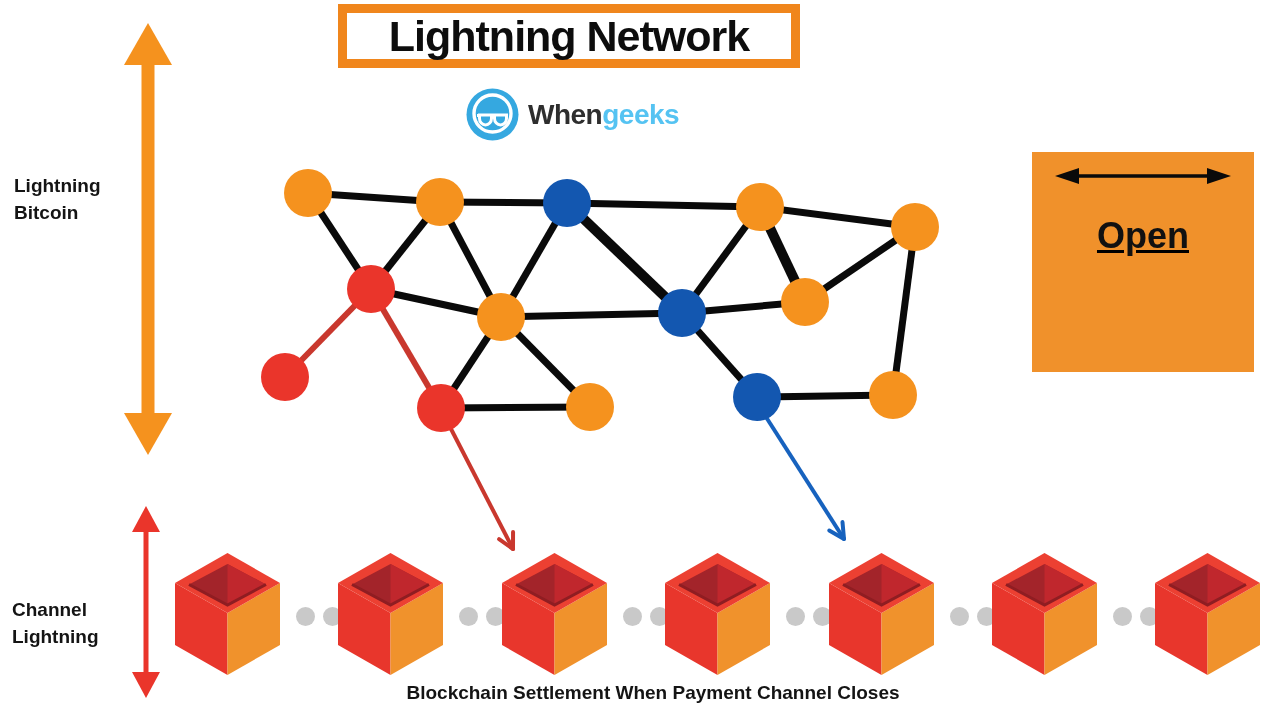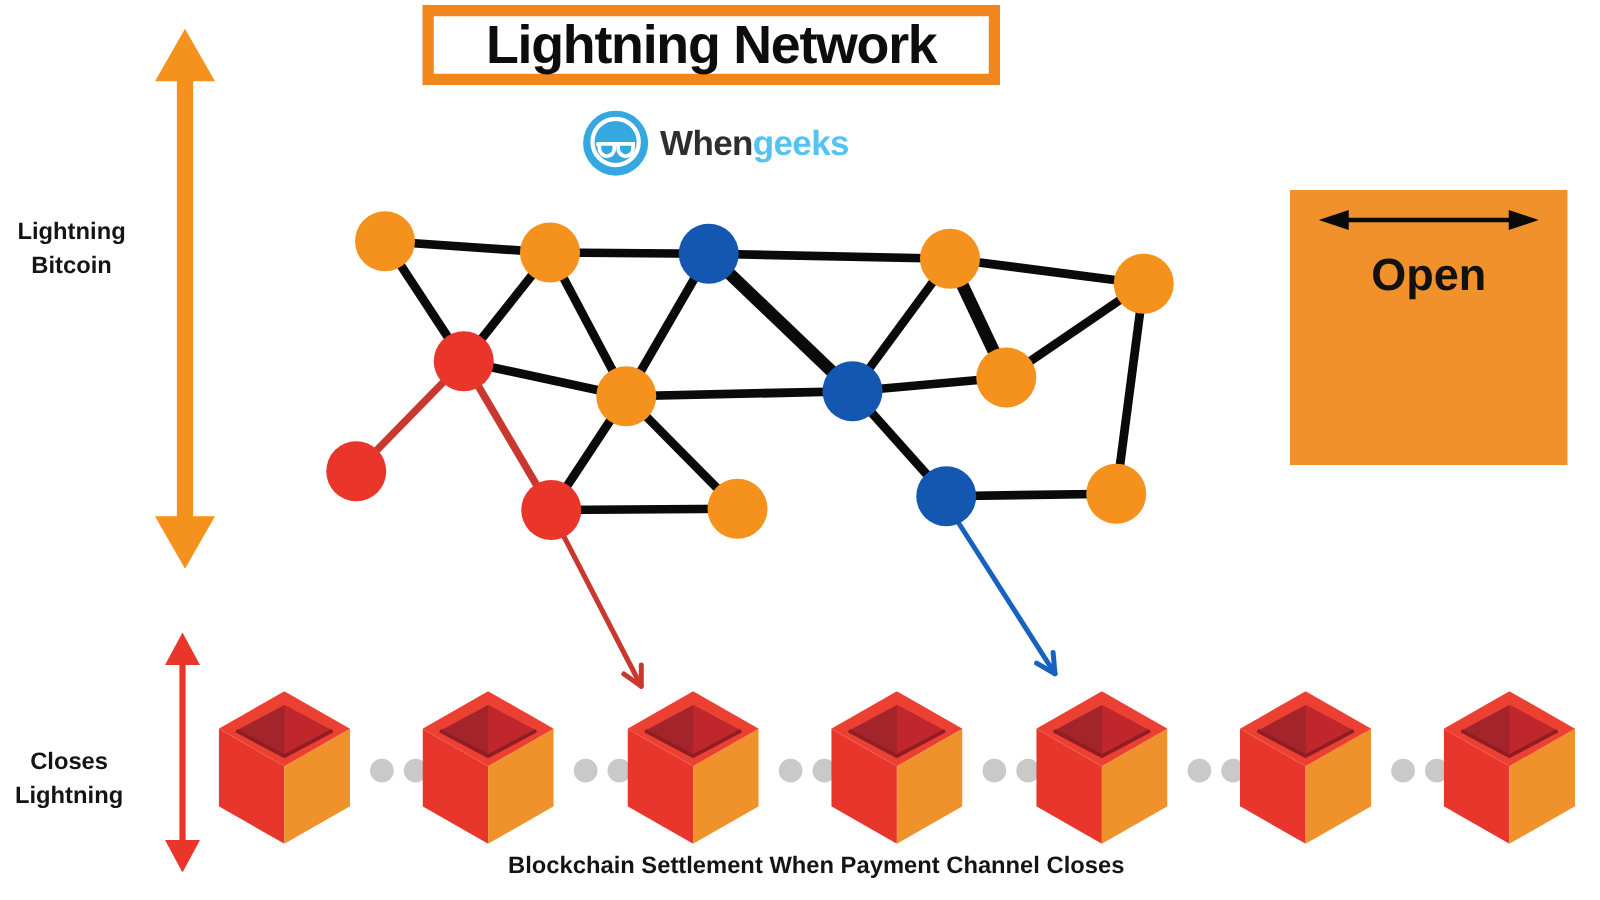--- a/index.html
+++ b/index.html
@@ -13,21 +13,21 @@
     display:flex;align-items:center;justify-content:center;}
   .title-box span{font-size:43px;font-weight:700;color:#0d0d0d;letter-spacing:-1px;white-space:nowrap;}
 
   
   .brand{position:absolute;left:466px;top:88px;display:flex;align-items:center;gap:9px;}
   .brand-text{font-size:28px;font-weight:700;letter-spacing:-0.5px;}
   .b-dark{color:#2e2e2e;}
   .b-light{color:var(--brand-light);}
 
   
-  .side-label{position:absolute;font-weight:700;color:#141414;font-size:19px;line-height:27px;text-align:center;}
+  .side-label{position:absolute;font-weight:700;color:#141414;font-size:19px;line-height:27px;}
   #lightning-label{left:14px;top:172px;}
   #bitcoin-label{left:12px;top:596px;}
 
   
   .open-box{position:absolute;left:1032px;top:152px;width:222px;height:220px;
     background:var(--box-orange);text-align:center;}
   .open-box .oline{font-size:36px;font-weight:700;color:#111;line-height:50px;}
   .open-box svg{margin-top:13px;}
 
   
@@ -65,21 +65,21 @@
     <div>Lightning</div>
     <div>Bitcoin</div>
   </div>
 
   <svg class="abs" style="left:130px;top:506px;" width="32" height="192" viewBox="0 0 32 192">
     <polygon points="16,0 30,26 2,26" style="fill:var(--red)"></polygon>
     <rect x="13.5" y="24" width="5" height="144" style="fill:var(--red)"></rect>
     <polygon points="16,192 30,166 2,166" style="fill:var(--red)"></polygon>
   </svg>
   <div class="side-label" id="bitcoin-label">
-    <div>Closes</div>
+    <div>Channel</div>
     <div>Lightning</div>
   </div>
 
   <svg id="net" class="abs" style="left:0;top:0;" width="1280" height="720" viewBox="0 0 1280 720">
       <line x1="308" y1="193" x2="440" y2="202" stroke="#0A0A0A" stroke-width="7"></line>
       <line x1="308" y1="193" x2="371" y2="289" stroke="#0A0A0A" stroke-width="7"></line>
       <line x1="440" y1="202" x2="567" y2="203" stroke="#0A0A0A" stroke-width="7"></line>
       <line x1="440" y1="202" x2="371" y2="289" stroke="#0A0A0A" stroke-width="7"></line>
       <line x1="440" y1="202" x2="501" y2="317" stroke="#0A0A0A" stroke-width="7"></line>
       <line x1="567" y1="203" x2="501" y2="317" stroke="#0A0A0A" stroke-width="7"></line>
@@ -121,21 +121,21 @@
       <circle cx="757" cy="397" r="24" fill="#1357B0"></circle>
       <circle cx="893" cy="395" r="24" fill="#F5921E"></circle>
     </svg>
 
   <div class="open-box">
     <svg width="176" height="22" viewBox="0 0 176 22" style="margin-left:23px;">
       <line x1="10" y1="11" x2="166" y2="11" stroke="#0a0a0a" stroke-width="3.5"></line>
       <polygon points="0,11 24,3 24,19" fill="#0a0a0a"></polygon>
       <polygon points="176,11 152,3 152,19" fill="#0a0a0a"></polygon>
     </svg>
-    <div style="margin-top:8px;">
+    <div style="margin-top:24px;text-decoration:underline;">
       <div class="oline">Open</div>
     </div>
   </div>
 
   <div id="chain" class="abs" style="left:0;top:553px;width:1280px;height:124px;">
       <span class="abs" style="left: 175px; top: 0px;">
         <svg width="105" height="122" viewBox="0 0 105 122">
  <polygon points="0,30 52.5,60 52.5,122 0,92" fill="#E8362C"></polygon>
  <polygon points="105,30 52.5,60 52.5,122 105,92" fill="#F0922C"></polygon>
  <polygon points="52.5,0 105,30 52.5,60 0,30" fill="#EC4032"></polygon>

